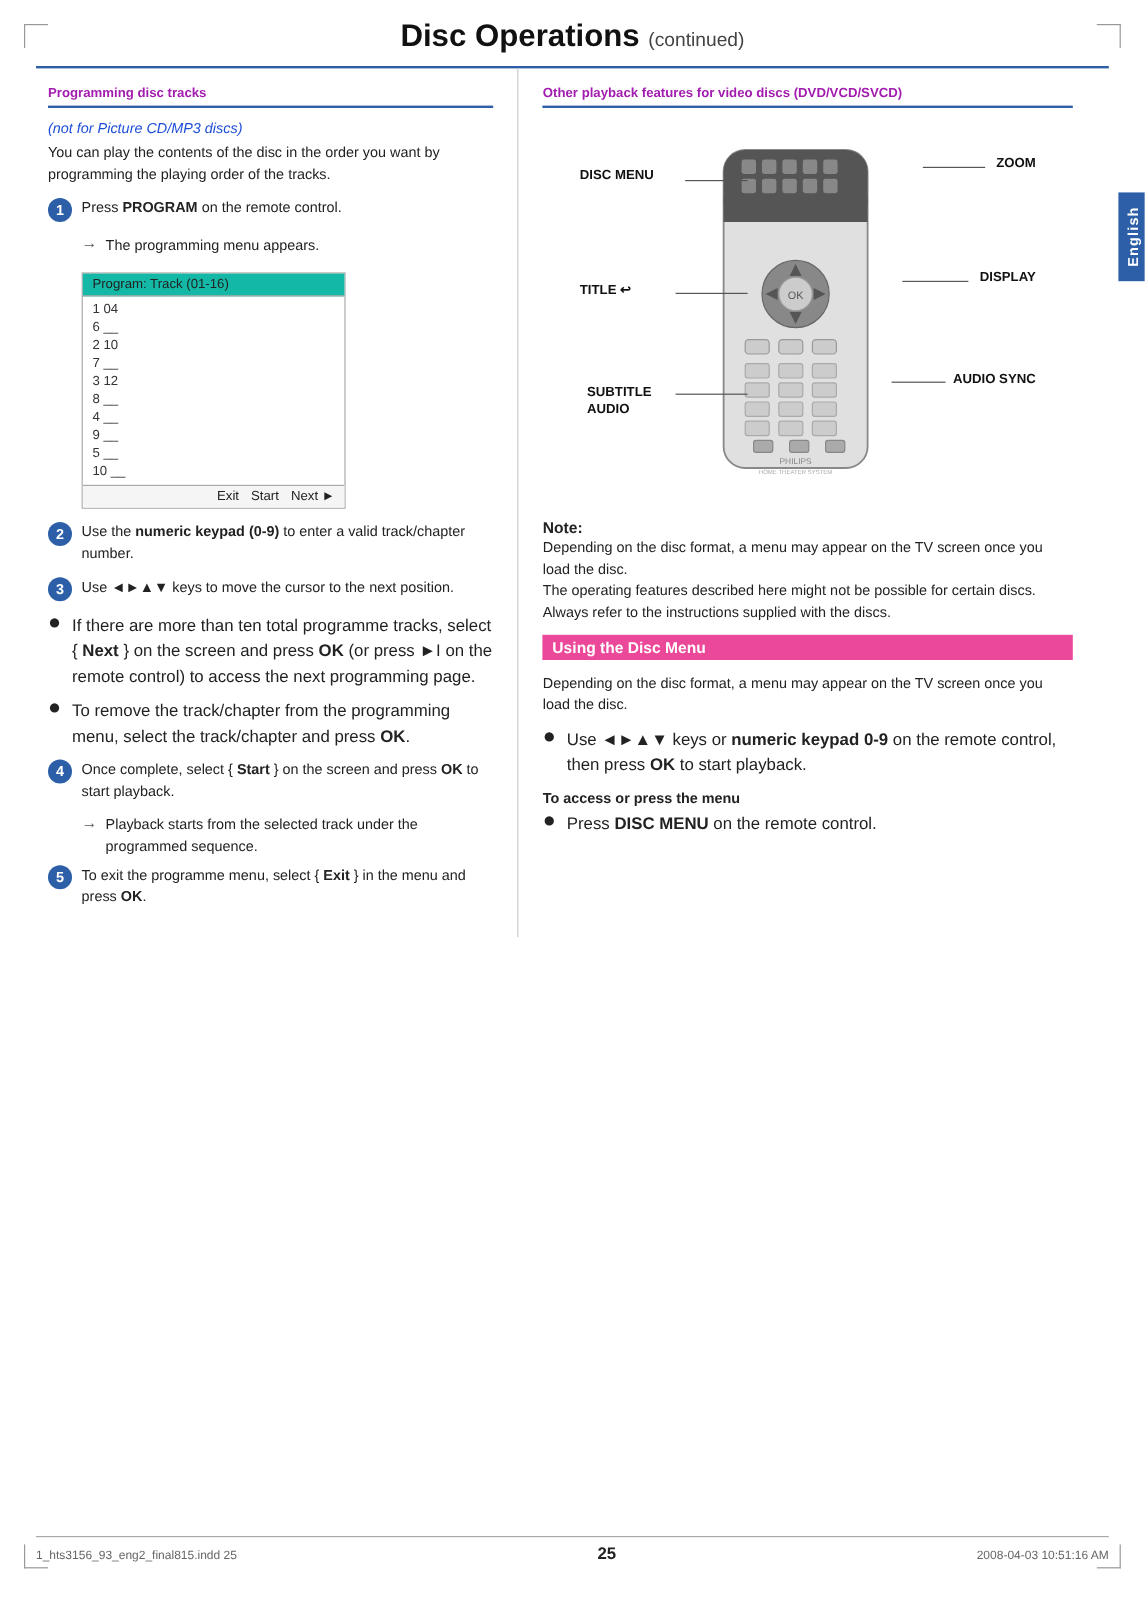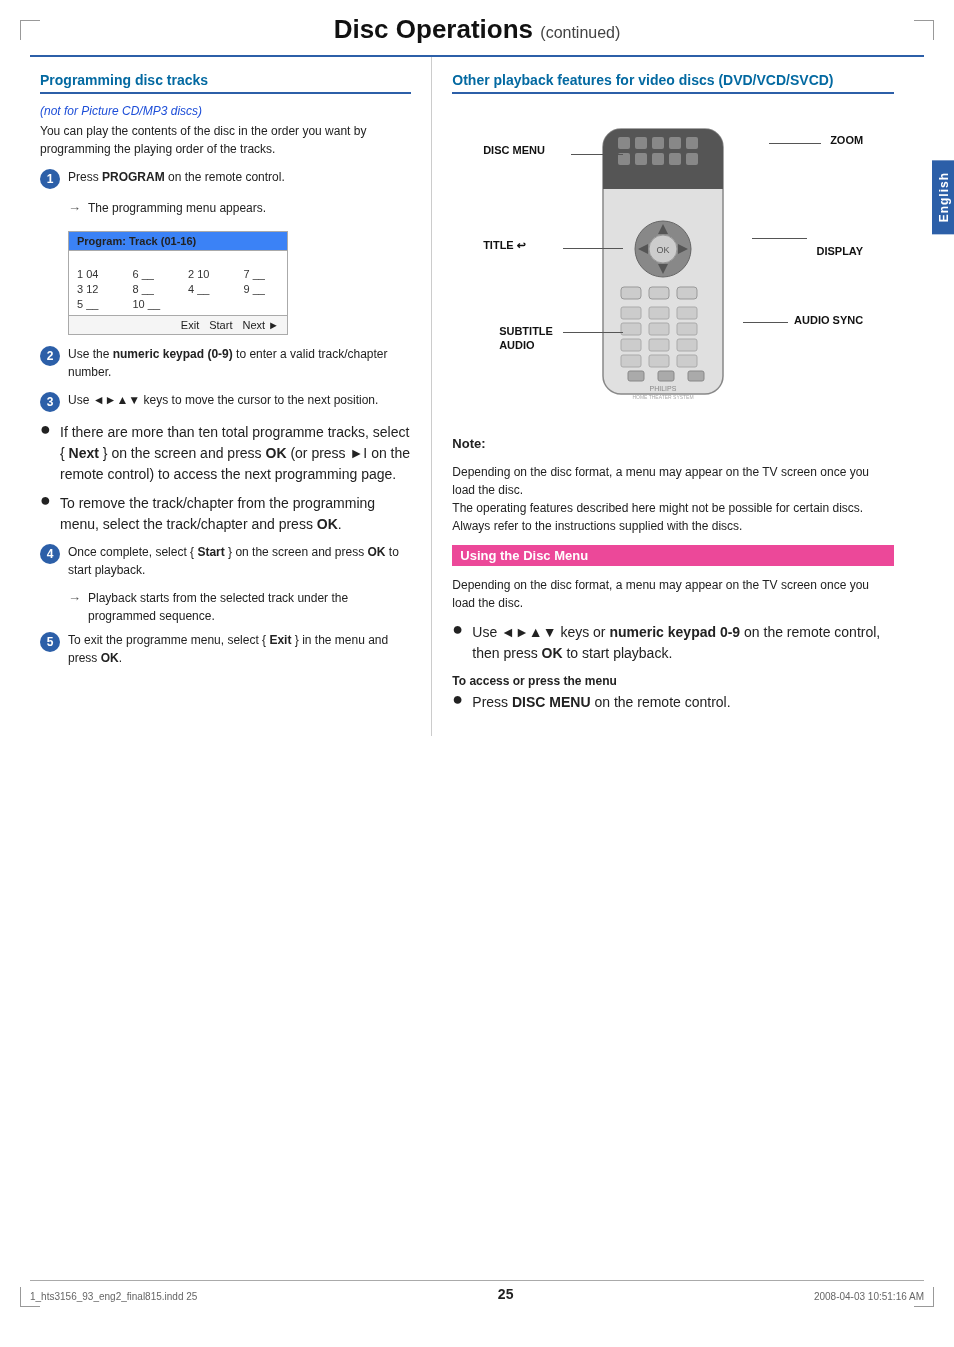--- a/index.html
+++ b/index.html
@@ -82,23 +82,23 @@
     }
 
     
     .section-header {
       background: #fff;
       border-bottom: 2px solid #2c5fa8;
       padding-bottom: 4px;
       margin-bottom: 10px;
     }
     .section-header h2 {
-      font-size: 14px;
-      font-weight: bold;
-      color: #0369a1;
+      font-size: 11px;
+      font-weight: bold;
+      color: #a21caf;
     }
 
     .section-header-blue {
       background: #ec4899;
       padding: 3px 8px;
       margin-bottom: 10px;
       border-radius: 0;
     }
     .section-header-blue h3 {
       font-size: 13px;
@@ -166,33 +166,32 @@
     }
 
     
     .prog-table-wrap {
       margin: 8px 0 10px 28px;
       border: 1px solid #aaa;
       display: inline-block;
       min-width: 220px;
     }
     .prog-table-header {
-      background: #3b82f6;
+      background: #14b8a6;
       padding: 3px 8px;
       font-size: 11px;
-      font-weight: bold;
+      font-weight: normal;
       border-bottom: 1px solid #aaa;
     }
     .prog-table-body {
       display: grid;
-      grid-template-columns: 1fr 1fr 1fr 1fr;
+      grid-template-columns: 1fr;
       padding: 4px 8px;
       font-size: 11px;
       gap: 1px 20px;
-      margin-top: 12px;
     }
     .prog-cell {
       padding: 1px 0;
       color: #333;
     }
     .prog-table-footer {
       display: flex;
       justify-content: flex-end;
       padding: 3px 8px;
       border-top: 1px solid #aaa;
@@ -235,21 +234,21 @@
       justify-content: center;
     }
 
     
     .note-section {
       margin-bottom: 10px;
     }
     .note-label {
       font-weight: bold;
       font-size: 13px;
-      margin-bottom: 12px;
+      margin-bottom: 0;
     }
     .note-text {
       font-size: 12px;
       line-height: 1.5;
       color: #222;
     }
 
     
     .sub-heading {
       font-weight: bold;
@@ -470,31 +469,31 @@
           <span>DISC MENU</span>
         </div>
 
         <div style="position:absolute; left:88px; top:40px; width:52px; height:1px; background:#555;"></div>
 
         <div style="position:absolute; left:0; top:125px; font-size:11px; font-weight:bold; color:#111;">
           <span>TITLE ↩</span>
         </div>
         <div style="position:absolute; left:80px; top:134px; width:60px; height:1px; background:#555;"></div>
 
-        <div style="position:absolute; left:16px; top:210px; font-size:11px; font-weight:bold; color:#111; line-height:1.3;">
+        <div style="position:absolute; left:6px; top:210px; font-size:11px; font-weight:bold; color:#111; line-height:1.3;">
           SUBTITLE<br>AUDIO
         </div>
         <div style="position:absolute; left:80px; top:218px; width:60px; height:1px; background:#555;"></div>
 
         <div style="position:absolute; right:0; top:20px; font-size:11px; font-weight:bold; color:#111;">
           <span>ZOOM</span>
         </div>
         <div style="position:absolute; right:42px; top:29px; width:52px; height:1px; background:#555;"></div>
 
-        <div style="position:absolute; right:0; top:131px; font-size:11px; font-weight:bold; color:#111;">
+        <div style="position:absolute; right:0; top:115px; font-size:11px; font-weight:bold; color:#111;">
           <span>DISPLAY</span>
         </div>
         <div style="position:absolute; right:56px; top:124px; width:55px; height:1px; background:#555;"></div>
 
         <div style="position:absolute; right:0; top:200px; font-size:11px; font-weight:bold; color:#111;">
           <span>AUDIO SYNC</span>
         </div>
         <div style="position:absolute; right:75px; top:208px; width:45px; height:1px; background:#555;"></div>
       </div>
     </div>

